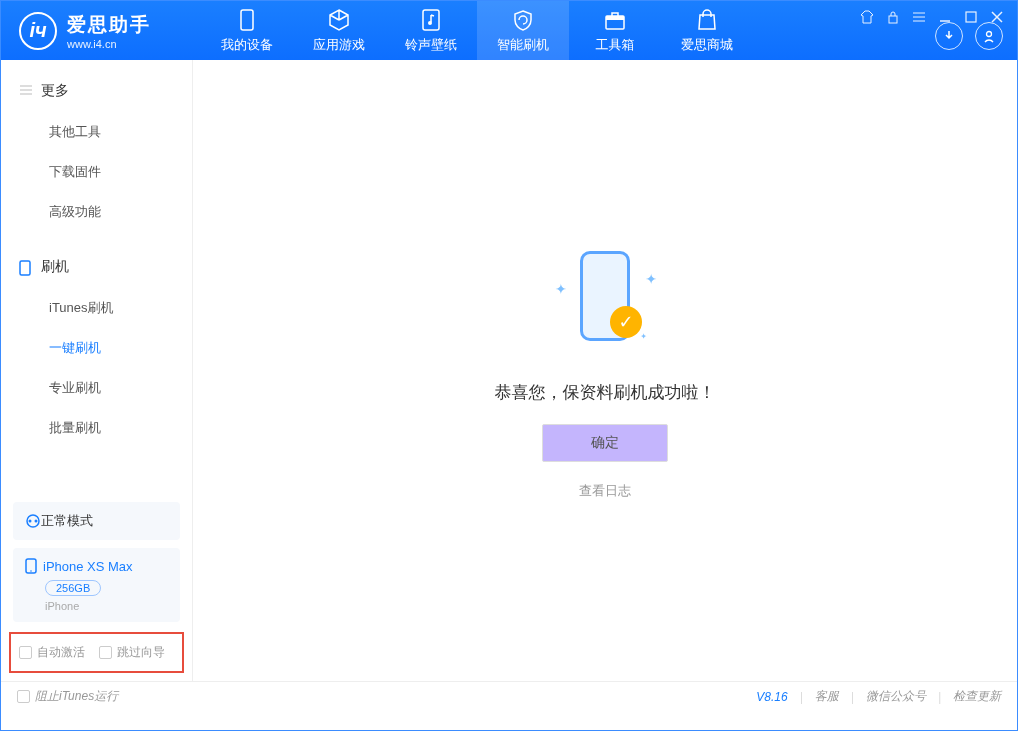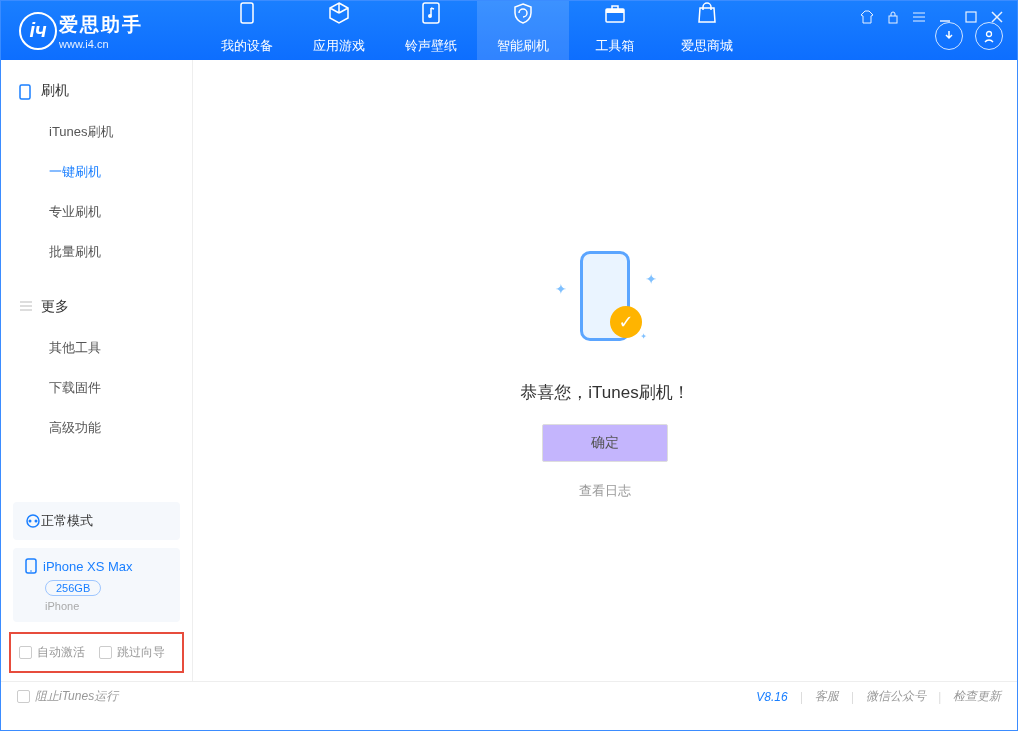--- a/index.html
+++ b/index.html
@@ -2,25 +2,25 @@
 <html><head>
 <meta charset="utf-8">
 <style>
 * { margin: 0; padding: 0; box-sizing: border-box; font-family: "Microsoft YaHei", sans-serif; }
 body { background: #fff; width: 1018px; height: 731px; overflow: hidden; border: 1px solid #3b8cff; }
 
 
 .header { height: 59px; background: linear-gradient(to bottom, #1a7fff, #0d6eff); display: flex; align-items: center; color: #fff; position: relative; }
 .logo-area { display: flex; align-items: center; padding: 0 18px; width: 200px; }
 .logo-icon { width: 38px; height: 38px; border: 2px solid #fff; border-radius: 50%; display: flex; align-items: center; justify-content: center; font-size: 20px; font-weight: bold; font-style: italic; }
-.logo-text { margin-left: 2px; }
+.logo-text { margin-left: 10px; }
 .logo-title { font-size: 19px; font-weight: bold; letter-spacing: 2px; }
 .logo-sub { font-size: 11px; opacity: 0.9; }
 .tabs { display: flex; height: 100%; }
-.tab { width: 92px; display: flex; flex-direction: column; align-items: center; justify-content: flex-start; cursor: pointer; font-size: 13px; gap: 12px; }
+.tab { width: 92px; display: flex; flex-direction: column; align-items: center; justify-content: center; cursor: pointer; font-size: 13px; gap: 4px; }
 .tab.active { background: rgba(255,255,255,0.15); }
 .tab-icon { width: 24px; height: 24px; display: flex; align-items: center; justify-content: center; }
 .header-right { position: absolute; right: 12px; top: 8px; display: flex; gap: 10px; align-items: center; }
 .hr-icon { width: 16px; height: 16px; cursor: pointer; opacity: 0.9; display: flex; align-items: center; justify-content: center; }
 .header-circles { position: absolute; right: 14px; bottom: 10px; display: flex; gap: 12px; }
 .circle-btn { width: 28px; height: 28px; border: 1.5px solid rgba(255,255,255,0.8); border-radius: 50%; cursor: pointer; display: flex; align-items: center; justify-content: center; }
 
 
 .body-area { display: flex; height: calc(100% - 78px - 30px); }
 .sidebar { width: 192px; border-right: 1px solid #eee; display: flex; flex-direction: column; }
@@ -179,48 +179,48 @@
         </svg>
       </span>
   </div>
 </div>
 
 <div class="body-area">
   <div class="sidebar">
     <div class="side-section">
       <div class="side-head">
         <span class="side-head-icon">
-            <svg width="12" height="16" viewBox="0 0 12 16">
-              <rect x="1" y="1" width="10" height="14" rx="1.5" fill="none" stroke="#1a7fff" stroke-width="1.5"></rect>
-            </svg>
-          </span>
-        <span>刷机</span>
-      </div>
-      <div class="side-items">
-        <div class="side-item">iTunes刷机</div>
-        <div class="side-item active">一键刷机</div>
-        <div class="side-item">专业刷机</div>
-        <div class="side-item">批量刷机</div>
-      </div>
-    </div>
-    <div class="side-section">
-      <div class="side-head">
-        <span class="side-head-icon">
             <svg width="14" height="12" viewBox="0 0 14 12">
               <line x1="1" y1="2" x2="13" y2="2" stroke="#bbb"></line>
               <line x1="1" y1="6" x2="13" y2="6" stroke="#bbb"></line>
               <line x1="1" y1="10" x2="13" y2="10" stroke="#bbb"></line>
             </svg>
           </span>
         <span>更多</span>
       </div>
       <div class="side-items">
         <div class="side-item">其他工具</div>
         <div class="side-item">下载固件</div>
         <div class="side-item">高级功能</div>
+      </div>
+    </div>
+    <div class="side-section">
+      <div class="side-head">
+        <span class="side-head-icon">
+            <svg width="12" height="16" viewBox="0 0 12 16">
+              <rect x="1" y="1" width="10" height="14" rx="1.5" fill="none" stroke="#1a7fff" stroke-width="1.5"></rect>
+            </svg>
+          </span>
+        <span>刷机</span>
+      </div>
+      <div class="side-items">
+        <div class="side-item">iTunes刷机</div>
+        <div class="side-item active">一键刷机</div>
+        <div class="side-item">专业刷机</div>
+        <div class="side-item">批量刷机</div>
       </div>
     </div>
     <div class="side-spacer"></div>
     <div class="mode-box">
       <span>
           <svg width="16" height="16" viewBox="0 0 16 16">
             <circle cx="8" cy="8" r="6" fill="none" stroke="#1a7fff" stroke-width="1.5"></circle>
             <circle cx="5" cy="8" r="1.5" fill="#1a7fff"></circle>
             <circle cx="11" cy="8" r="1.5" fill="#1a7fff"></circle>
           </svg>
@@ -253,21 +253,21 @@
   </div>
 
   <div class="main">
     <div class="phone-illus">
       <span class="sparkle sp1">✦</span>
       <span class="sparkle sp2">✦</span>
       <span class="sparkle sp3">✦</span>
       <div class="phone-frame"></div>
       <div class="phone-check">✓</div>
     </div>
-    <div class="success-msg">恭喜您，iTunes刷机！</div>
+    <div class="success-msg">恭喜您，保资料刷机成功啦！</div>
     <button class="confirm-btn">确定</button>
     <a class="view-log">查看日志</a>
   </div>
 </div>
 
 <div class="footer">
   <div class="footer-left">
     <label class="chk">
       <span class="chk-box"></span>
       <span>阻止iTunes运行</span>

